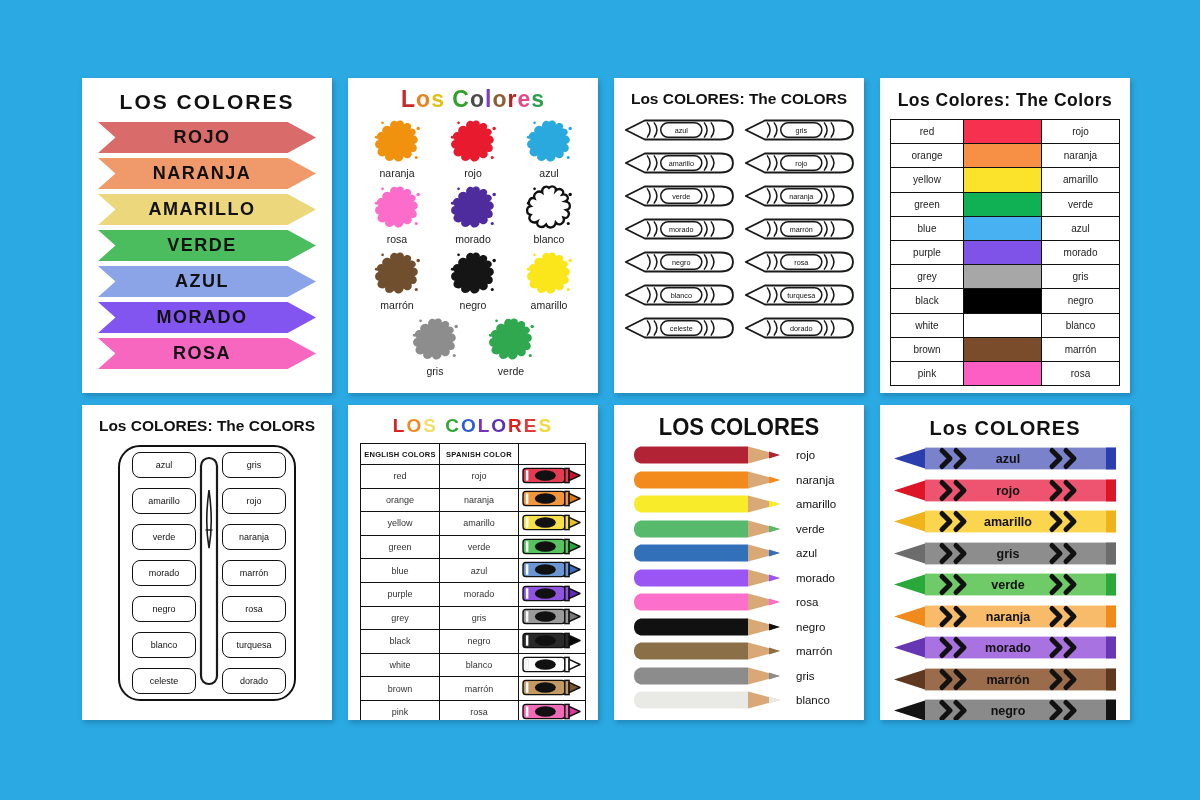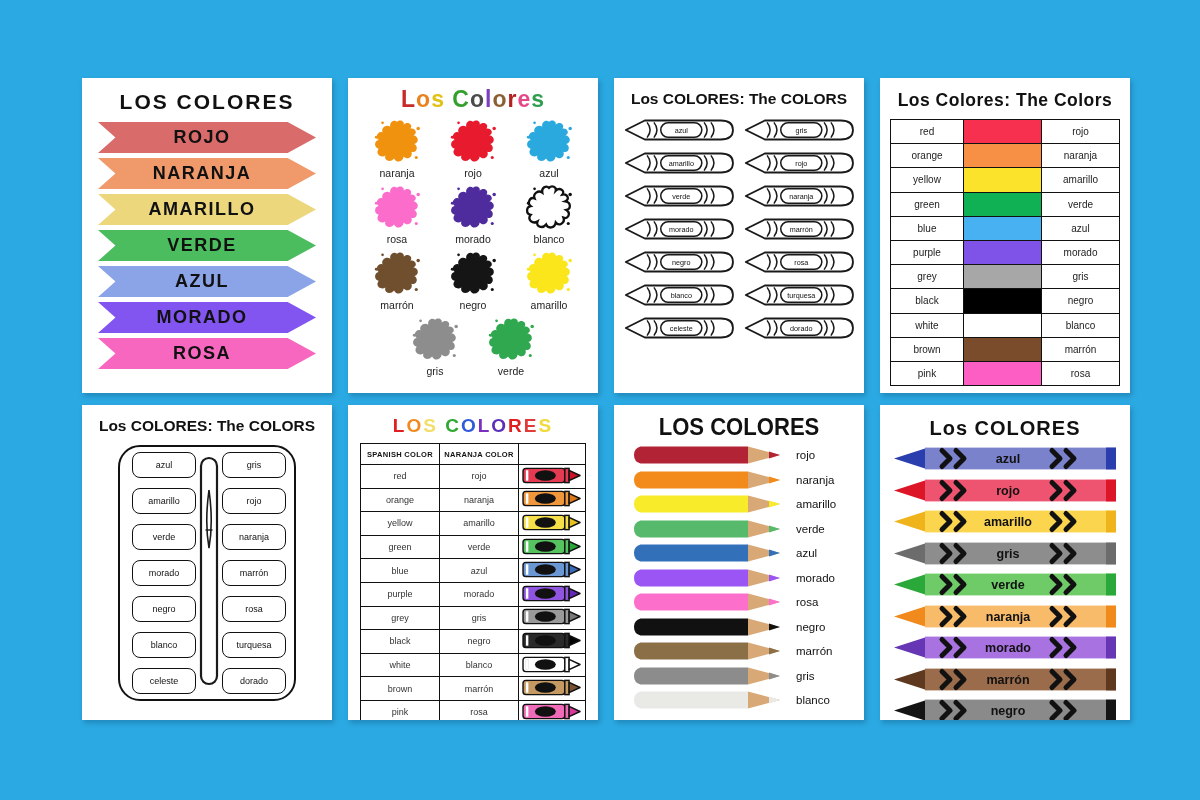--- a/index.html
+++ b/index.html
@@ -447,22 +447,22 @@
           <div class="pill">dorado</div>
         </div>
     </div>
   </section>
 
   <section class="card" id="card-6">
     <div class="title" id="tbl6-title"><span style="color:#E02020">L</span><span style="color:#F08A1E">O</span><span style="color:#F2DE6A">S</span><span>  </span><span style="color:#2FA832">C</span><span style="color:#2F5BD9">O</span><span style="color:#7B2FBF">L</span><span style="color:#5B2FB8">O</span><span style="color:#E02020">R</span><span style="color:#E23A3A">E</span><span style="color:#F2D93C">S</span></div>
     <table class="tbl6" id="tbl6">
         <tbody>
           <tr>
-     <th class="c1">SPANISH COLOR</th>
-     <th class="c2">NARANJA COLOR</th>
+     <th class="c1">ENGLISH COLORS</th>
+     <th class="c2">SPANISH COLOR</th>
      <th class="c3"></th>
           </tr>
           <tr>
        <td class="c1">red</td>
        <td class="c2">rojo</td>
        <td class="c3"><svg width="62" height="19" viewBox="0 0 64 20">
     <rect x="1.5" y="2.5" width="44" height="15" rx="3" fill="#E43A52" stroke="#111" stroke-width="1.5"></rect>
     <rect x="4.5" y="4.5" width="2.6" height="11" fill="#fff"></rect>
     <ellipse cx="25" cy="10" rx="11" ry="5.6" fill="#111"></ellipse>
     <rect x="45.5" y="2.5" width="4.5" height="15" fill="#E43A52" stroke="#111" stroke-width="1.5"></rect>

